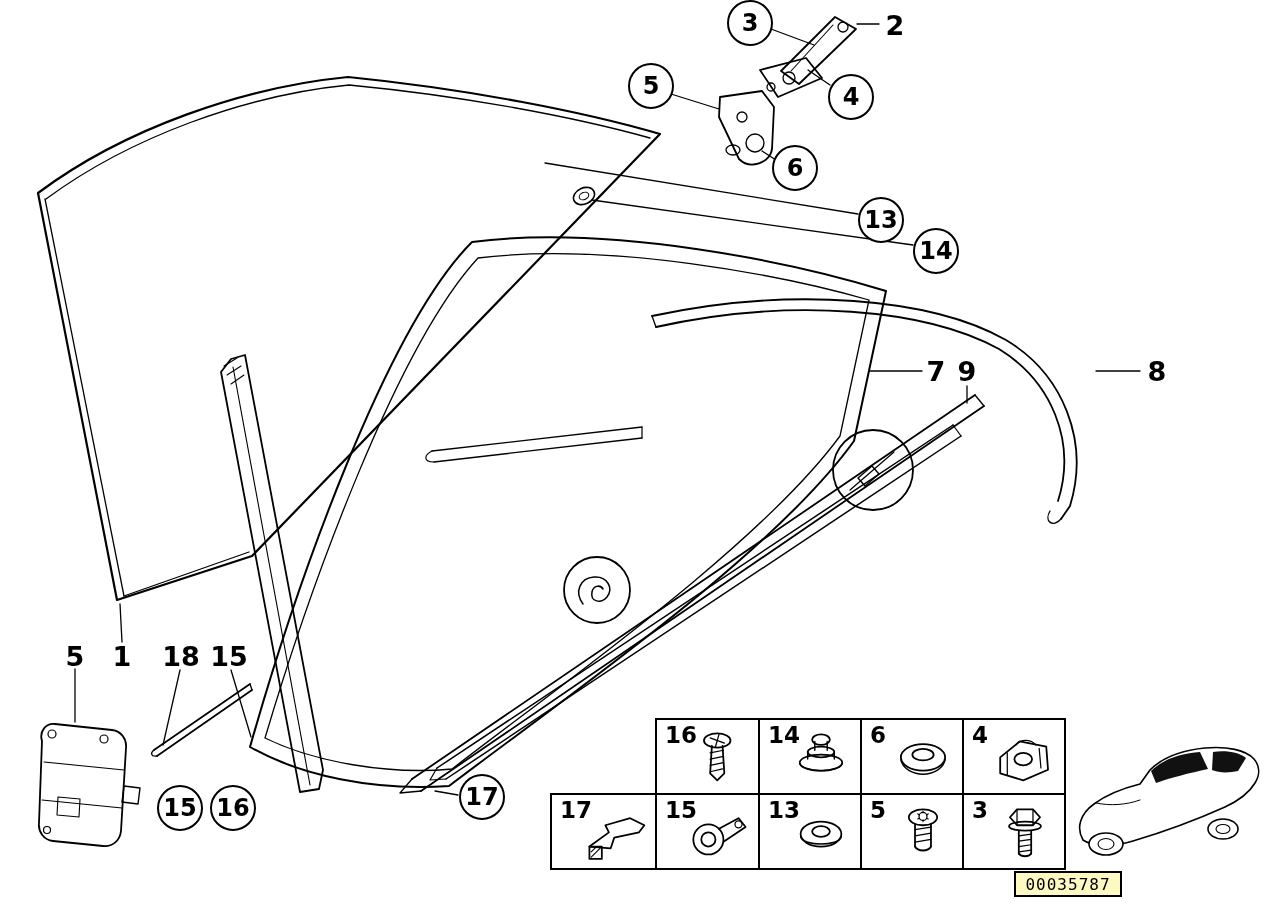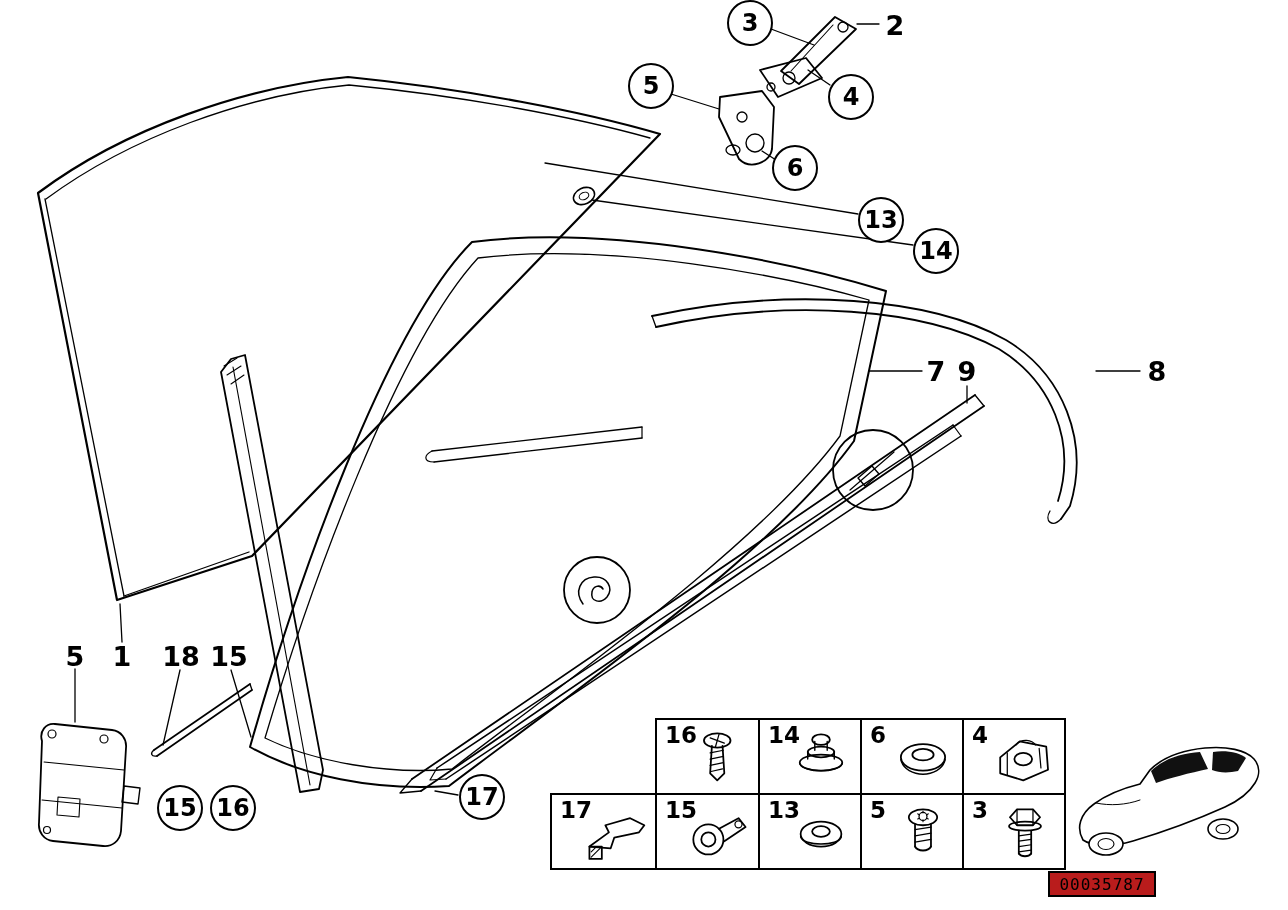--- a/index.html
+++ b/index.html
@@ -29,22 +29,22 @@
     border:2px solid #000; background:#fff; margin-left:-2px;
   }
   .lcell:first-child { margin-left:0; }
   .lnum {
     position:absolute; top:2px; left:8px;
     font-weight:bold; font-size:23px; color:#000;
   }
   .licon { position:absolute; right:3px; bottom:2px; width:72px; height:62px; }
 
   #part-number-box {
-    position:absolute; left:1048px; top:871px; width:108px; height:26px;
-    box-sizing:border-box; border:2px solid #000; background:#b91c1c;
+    position:absolute; left:1014px; top:871px; width:108px; height:26px;
+    box-sizing:border-box; border:2px solid #000; background:#fef9c3;
     display:flex; align-items:center; justify-content:center;
     font-family:"DejaVu Sans Mono", monospace; font-size:16px; letter-spacing:1px;
   }
 </style>
 </head>
 <body>
 
 <div id="page">
 
   <svg id="art" width="1288" height="910" viewBox="0 0 1288 910" fill="none" stroke="#000" stroke-width="1.6" stroke-linecap="round" stroke-linejoin="round">

